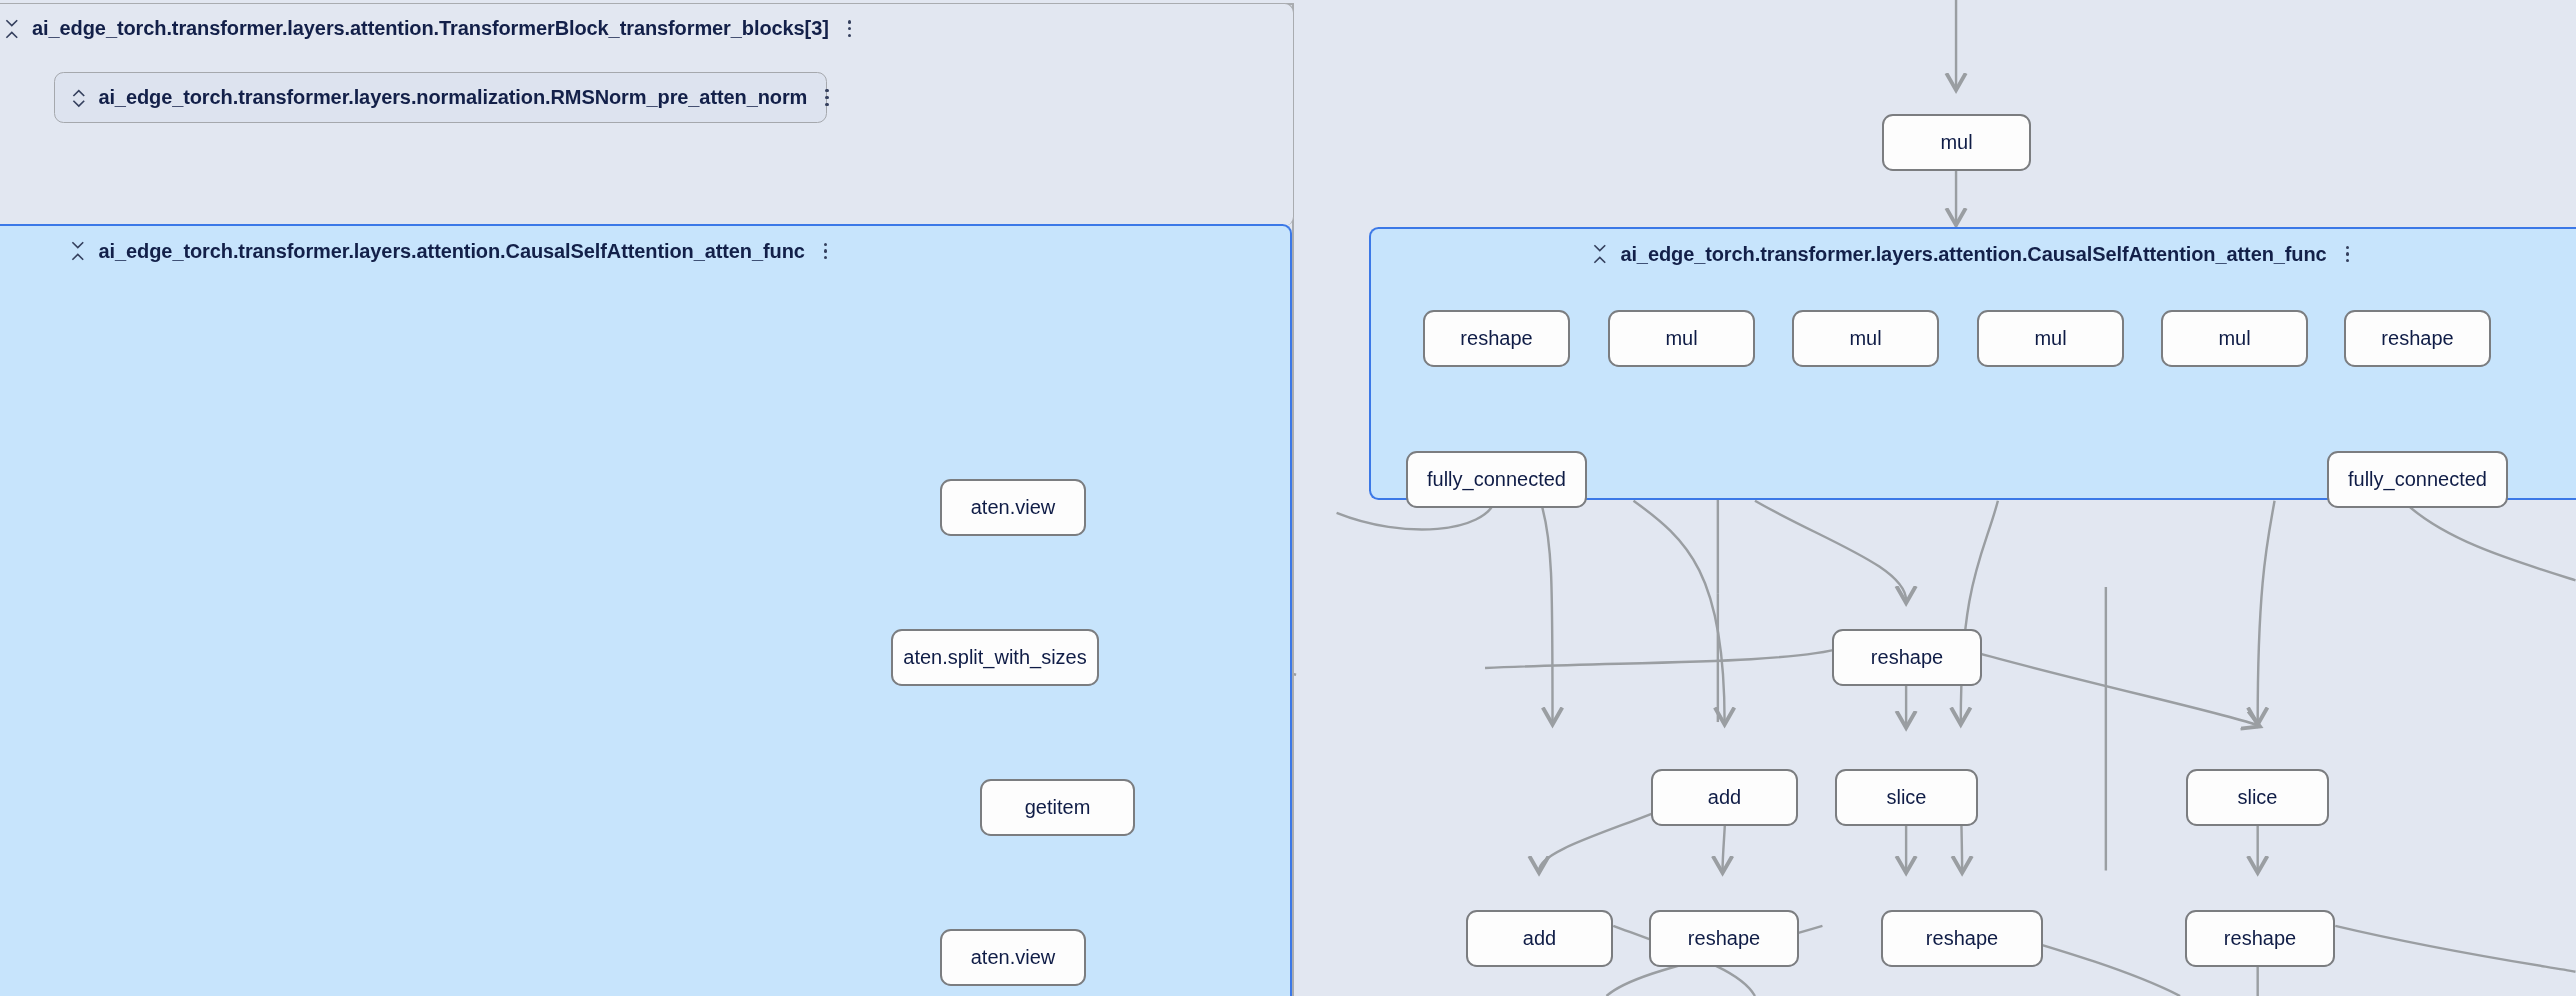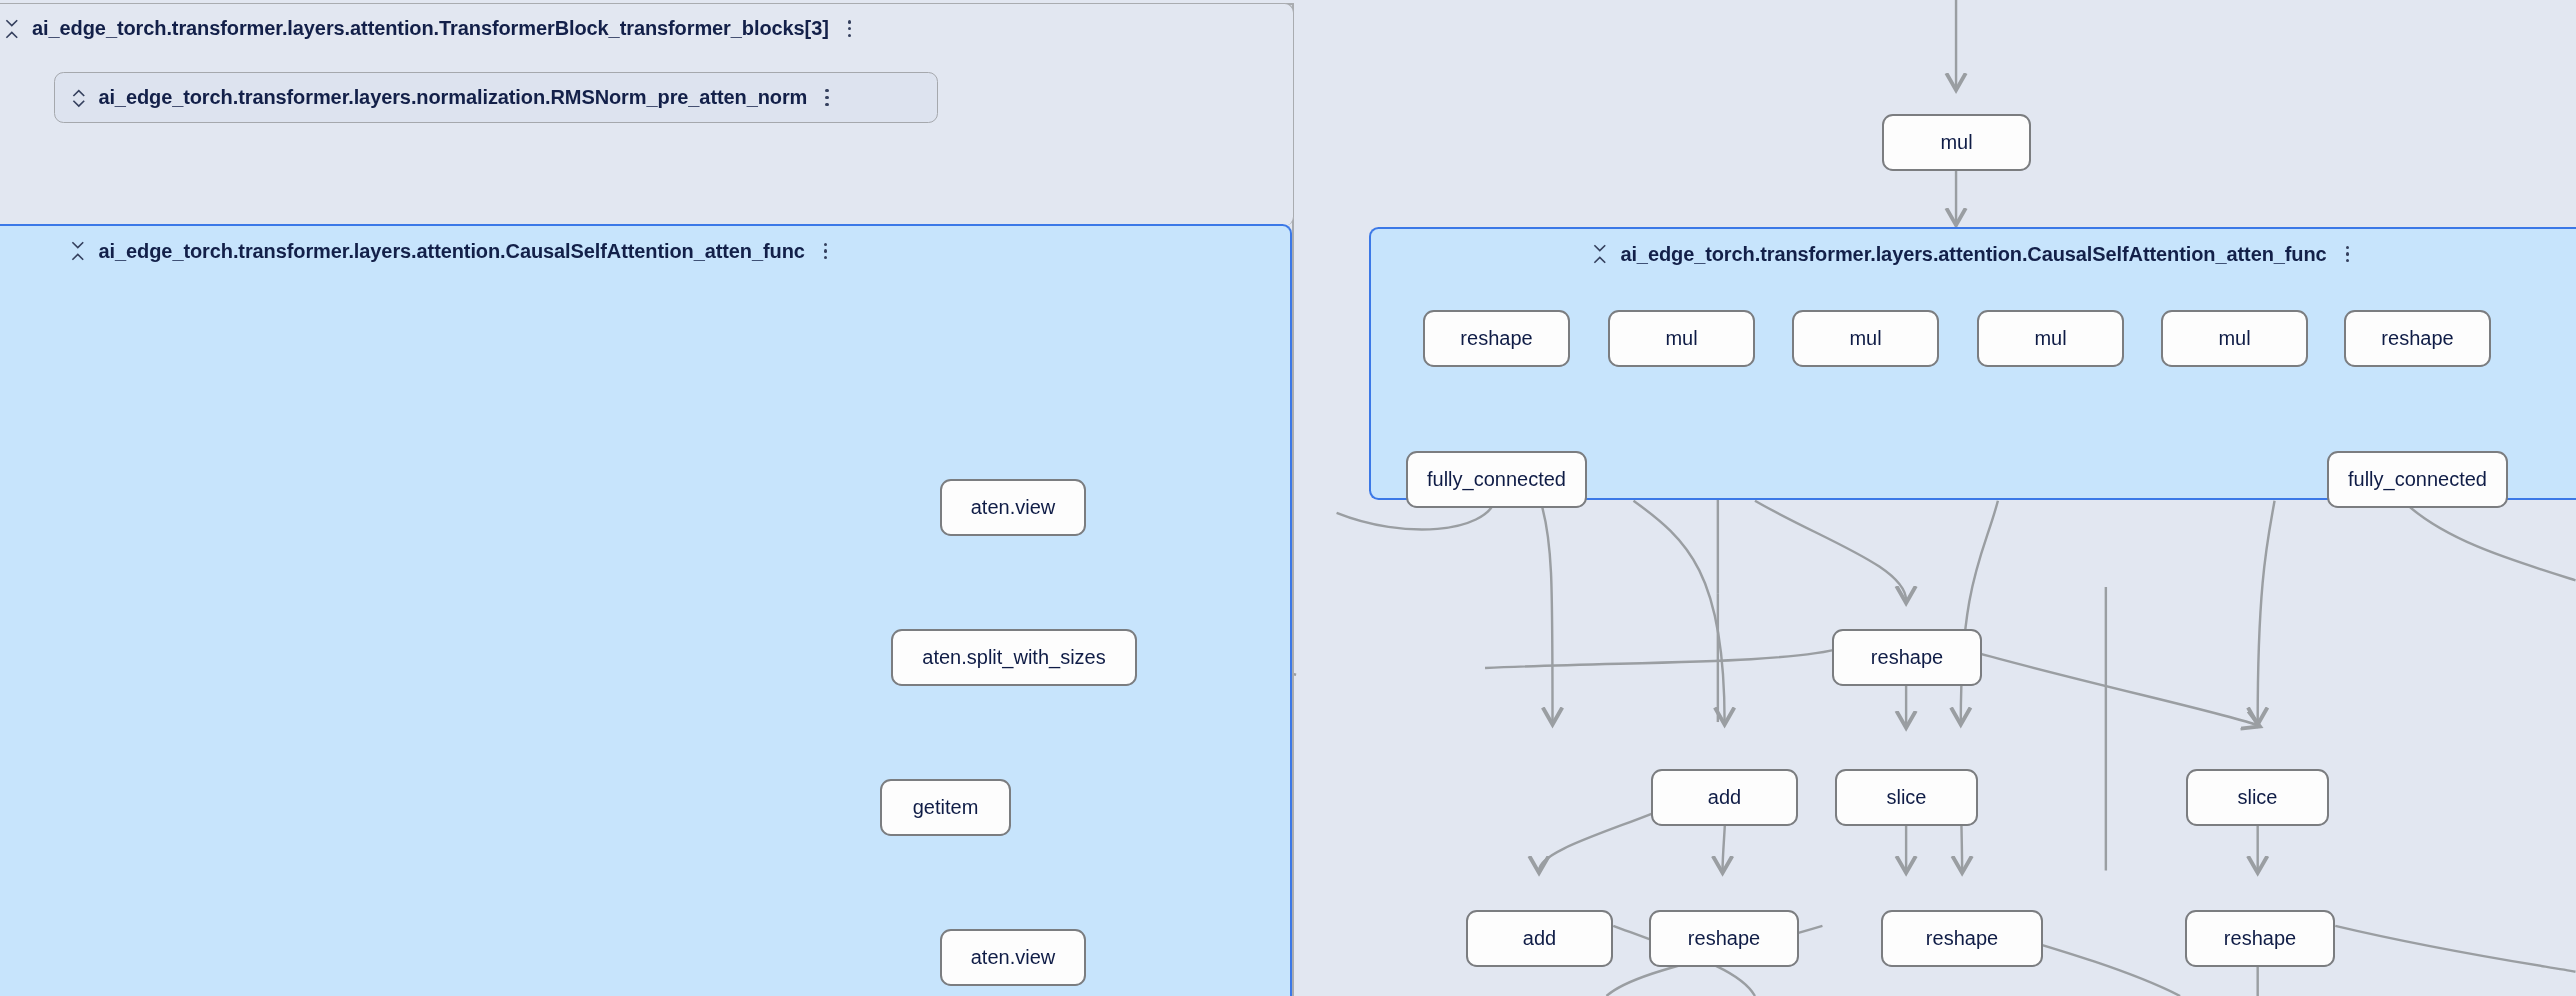--- a/index.html
+++ b/index.html
@@ -197,21 +197,21 @@
       </span>
       <span class="group-title">ai_edge_torch.transformer.layers.attention.TransformerBlock_transformer_blocks[3]</span>
       <span class="kebab">
         <i></i>
           <i></i>
           <i></i>
       </span>
     </div>
   </div>
 
-  <div class="module-node" style="left:54px;top:72px;width:884px;">
+  <div class="module-node" style="left:54px;top:72px;width:773px;">
     <span class="chev-stack">
       <svg width="17.6" height="26" viewBox="0 0 26 38">
         <path d="M5,16 L13,8 L21,16" fill="none" stroke="#35405e" stroke-width="2.4"></path>
         <path d="M5,23 L13,31 L21,23" fill="none" stroke="#35405e" stroke-width="2.4"></path>
       </svg>
     </span>
     <span class="module-label">ai_edge_torch.transformer.layers.normalization.RMSNorm_pre_atten_norm</span>
     <span class="kebab">
       <i></i>
         <i></i>
@@ -249,23 +249,23 @@
       <span class="kebab">
         <i></i>
           <i></i>
           <i></i>
       </span>
     </div>
   </div>
 
   <div class="op-node" style="left:940px;top:451px;width:146px;">aten.view</div>
 
-  <div class="op-node" style="left:891px;top:601px;width:246px;">aten.split_with_sizes</div>
-
-  <div class="op-node" style="left:880px;top:751px;width:131px;">getitem</div>
+  <div class="op-node" style="left:891px;top:601px;width:208px;">aten.split_with_sizes</div>
+
+  <div class="op-node" style="left:980px;top:751px;width:155px;">getitem</div>
 
   <div class="op-node" style="left:940px;top:901px;width:146px;">aten.view</div>
 
   <div class="op-node" style="left:1882px;top:86px;width:149px;">mul</div>
 
   <div class="op-node" style="left:1423px;top:282px;width:147px;">reshape</div>
   <div class="op-node" style="left:1608px;top:282px;width:147px;">mul</div>
   <div class="op-node" style="left:1792px;top:282px;width:147px;">mul</div>
   <div class="op-node" style="left:1977px;top:282px;width:147px;">mul</div>
   <div class="op-node" style="left:2161px;top:282px;width:147px;">mul</div>

